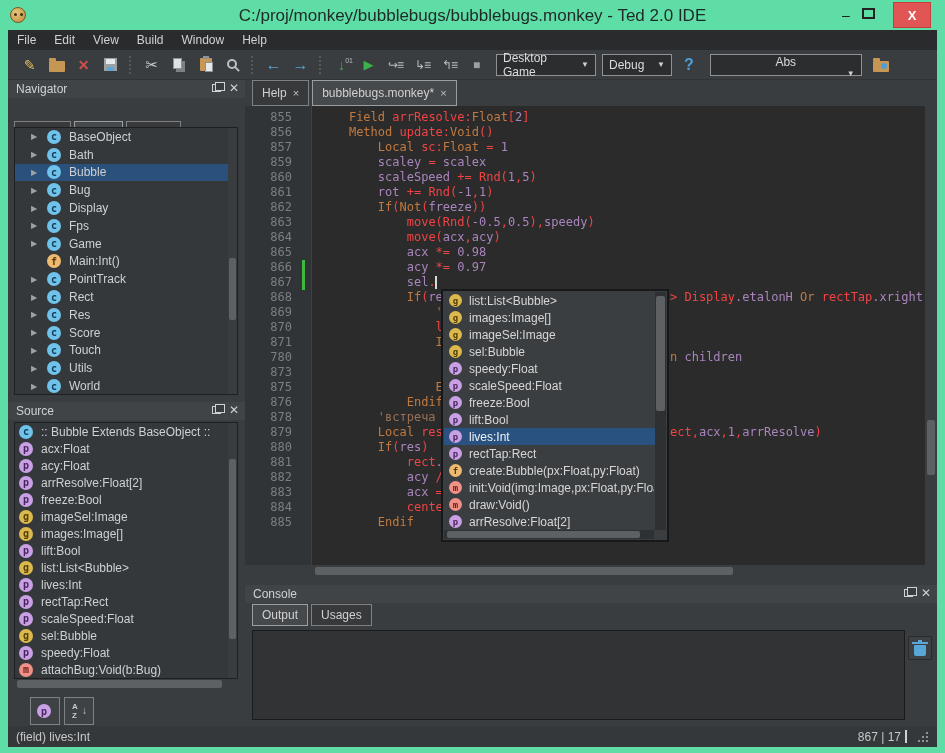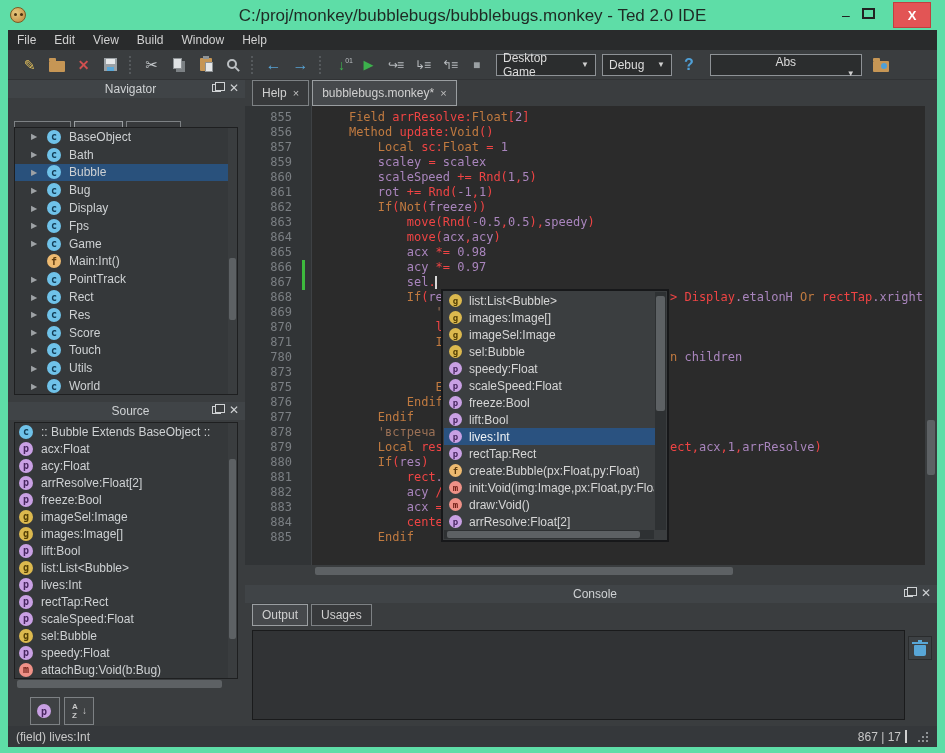--- a/index.html
+++ b/index.html
@@ -54,21 +54,21 @@
   .icon-paste::after { content:""; position:absolute; right:-1px; bottom:-1px; width:6px; height:8px; background:#e6e8e9; border:1px solid #8e9396; }
   .icon-find { width:10px; height:10px; border:2px solid #bcc0c3; border-radius:50%; position:relative; margin:-2px 2px 0 0; }
   .icon-find::after { content:""; position:absolute; width:6px; height:2px; background:#bcc0c3;
     transform:rotate(45deg); right:-5px; bottom:-3px; }
   .combo { height:22px; background:#2b2d2e; border:1px solid #8e9296; color:#dcdcdc; display:flex;
     align-items:center; padding:0 6px; margin-left:6px; position:relative; }
   .combo .arr { margin-left:auto; font-size:8px; color:#cfcfcf; }
   .help-q { color:#4f9fd6; font-weight:bold; font-size:16px; margin:0 10px 0 12px; }
 
   
-  .panel-title { position:absolute; height:18px; color:#cfd2d4; font-size:12px; padding:2px 0 0 8px;text-align:center; }
+  .panel-title { position:absolute; height:18px; color:#cfd2d4; font-size:12px; padding:2px 0 0 8px; }
   .dock-icons { position:absolute; right:6px; top:3px; display:flex; gap:8px; align-items:center; }
   .dock-float { width:9px; height:8px; border:1px solid #cfd2d4; position:relative; }
   .dock-float::before { content:""; position:absolute; left:2px; top:-3px; width:8px; height:7px;
     border:1px solid #cfd2d4; background:#3a3d3f; }
   .dock-close { color:#cfd2d4; font-size:12px; line-height:10px; }
 
   .tab { border:1px solid #7d8184; background:#37393b; color:#d0d0d0; padding:3px 9px; font-size:12px;
     margin-right:3px; display:flex; align-items:center; gap:6px; }
   .tab.active { background:#46494c; border-color:#9a9ea1; }
   .tab .x { color:#c0c0c0; font-size:11px; }
@@ -447,21 +447,20 @@
           <div class="line"><div class="chmark"></div><span class="no">866</span>            <span class="fld">acy</span><span class="pl"> *= </span><span class="num">0.97</span></div>
           <div class="line"><div class="chmark"></div><span class="no">867</span>            <span class="fld">sel</span><span class="pl">.</span><span class="caret"></span></div>
           <div class="line"><span class="no">868</span>            <span class="kw">If</span><span class="pl">(</span><span class="fld">rec</span><span class="right-frag"><span class="pl">&gt; Display</span><span class="fld">.etalonH</span><span class="kw"> Or </span><span class="pl">rectTap</span><span class="fld">.xright</span><span class="pl">()</span></span></div>
           <div class="line"><span class="no">869</span>                <span class="cmt">'P</span></div>
           <div class="line"><span class="no">870</span>                <span class="pl">li</span></div>
           <div class="line"><span class="no">871</span>                <span class="kw">If</span></div>
           <div class="line"><span class="no">780</span><span class="right-frag"><span class="kw">n </span><span class="fld">children</span></span></div>
           <div class="line"><span class="no">873</span></div>
           <div class="line"><span class="no">875</span>                <span class="kw">En</span></div>
           <div class="line"><span class="no">876</span>            <span class="kw">Endif</span></div>
-          <div class="line"><span class="no">877</span>        <span class="kw">Endif</span></div>
           <div class="line"><span class="no">878</span>        <span class="cmt">'встреча с</span></div>
           <div class="line"><span class="no">879</span>        <span class="kw">Local</span><span class="pl"> res:</span><span class="right-frag"><span class="pl">ect,</span><span class="fld">acx</span><span class="pl">,</span><span class="num">1</span><span class="pl">,</span><span class="fld">arrResolve</span><span class="pl">)</span></span></div>
           <div class="line"><span class="no">880</span>        <span class="kw">If</span><span class="pl">(</span><span class="fld">res</span><span class="pl">)</span></div>
           <div class="line"><span class="no">881</span>            <span class="pl">rect</span><span class="fld">.y</span></div>
           <div class="line"><span class="no">882</span>            <span class="fld">acy</span><span class="pl"> /=</span></div>
           <div class="line"><span class="no">883</span>            <span class="fld">acx</span><span class="pl"> = </span></div>
           <div class="line"><span class="no">884</span>            <span class="pl">centerChildren()</span></div>
           <div class="line"><span class="no">885</span>        <span class="kw">Endif</span></div>
         </div>
     </div>

